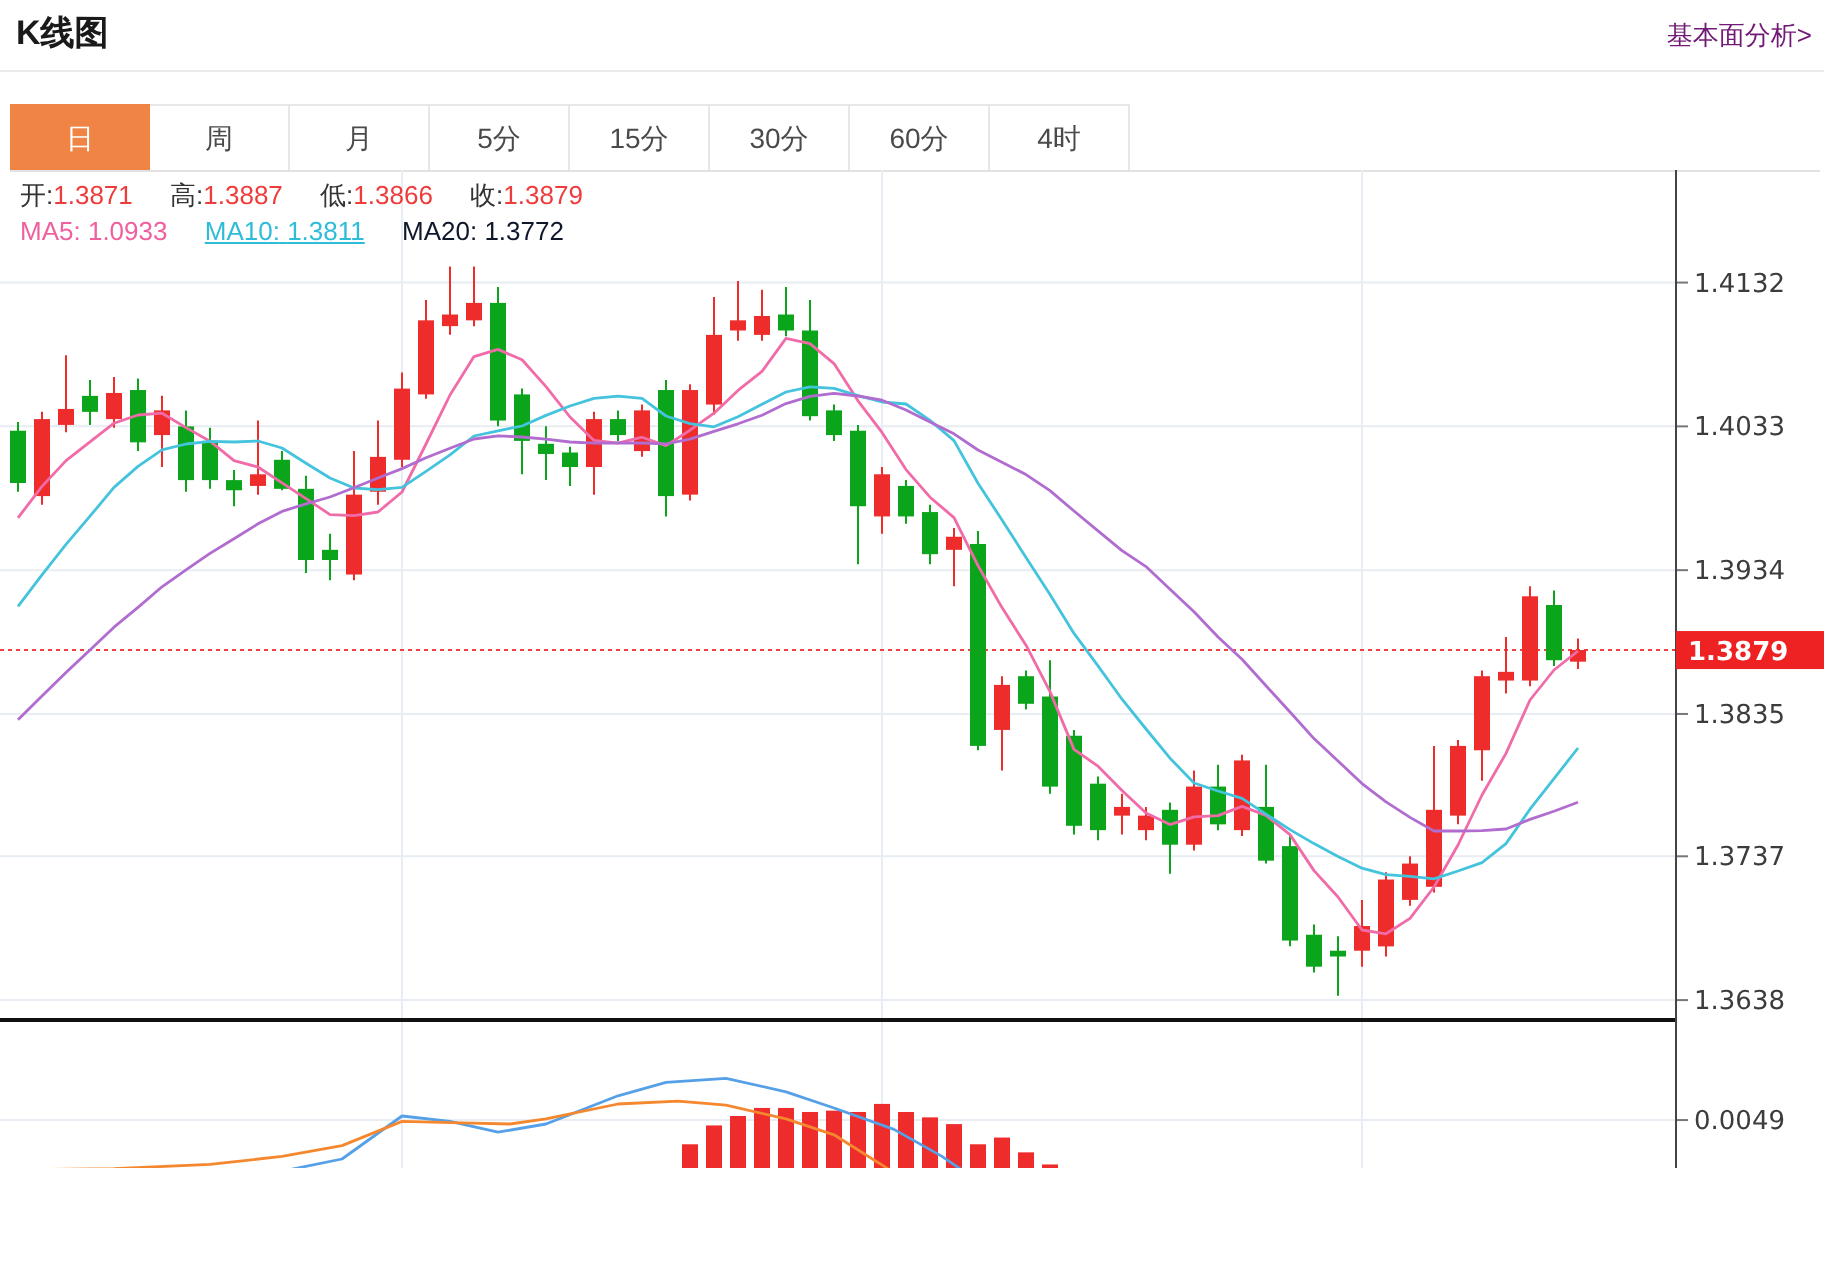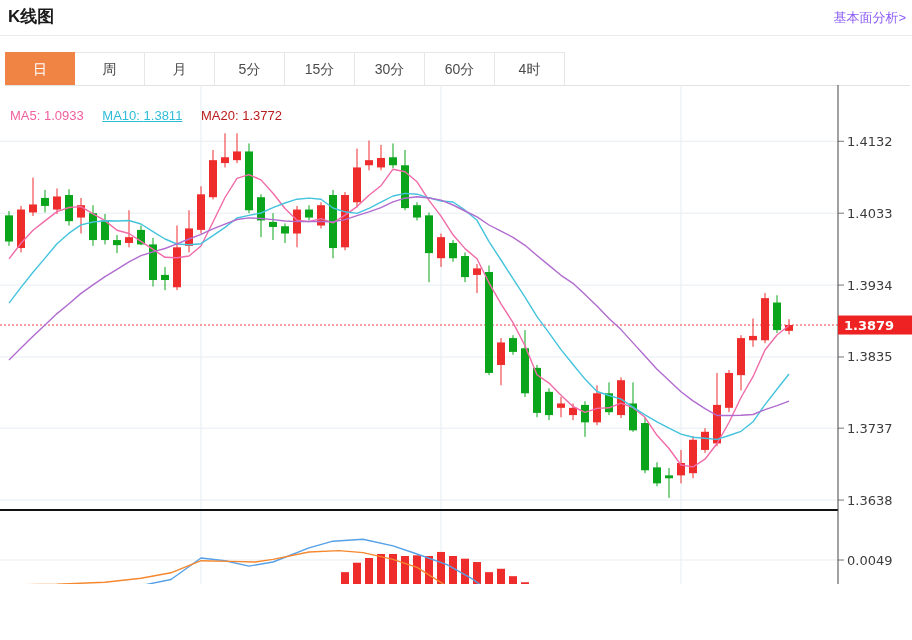--- a/index.html
+++ b/index.html
@@ -1,35 +1,35 @@
 <!DOCTYPE html>
 <html><head>
 <meta charset="utf-8">
 <style>
   * { margin:0; padding:0; box-sizing:border-box; }
   html,body { background:#fff; }
   body { font-family:"Liberation Sans","DejaVu Sans",sans-serif; }
   .page { position:relative; width:912px; height:584px; background:#fff; overflow:hidden; }
   .title { position:absolute; left:8px; top:5px; font-size:17px; font-weight:bold; color:#1a1a1a; }
-  .fund-link { position:absolute; right:6px; top:9px; font-size:13px; color:#8b5cf6; text-decoration:none; cursor:pointer; }
+  .fund-link { position:absolute; right:6px; top:9px; font-size:13px; color:#701a75; text-decoration:none; cursor:pointer; }
   .rule { position:absolute; left:0; top:35px; width:912px; height:1px; background:#ebebeb; }
   .tabs { position:absolute; left:5px; top:52px; width:905px; height:34px; display:flex; border-bottom:1px solid #e2e2e2; }
   .tab { width:70px; height:33px; line-height:33px; text-align:center; font-size:14px; color:#4a4a4a;
          background:#fff; border-top:1px solid #e7e7e7; border-right:1px solid #e7e7e7; cursor:pointer; }
   .tab:first-child { border-left:1px solid #e7e7e7; }
   .tab.active { background:#ef8444; color:#fff; border-color:#ef8444; }
   #chart { position:absolute; left:0; top:85px; }
   svg text { font-family:"DejaVu Sans","Liberation Sans",sans-serif; }
   .legend { position:absolute; font-size:13px; white-space:nowrap; z-index:5; }
   .legend .grp { margin-right:15px; }
   .lbl { color:#333; }
   .red    { color:#ee3c3c; }
   .pink   { color:#f0609f; }
   .cyan   { color:#2fbcd8;text-decoration:underline; }
-  .purple { color:#b91c1c; }
+  .purple { color:#0f172a; }
   .blue   { color:#4da2e8; }
   .orange { color:#f08632; }
   #ohlc-legend { left:10px; top:89px; }
   #ma-legend { left:10px; top:108px; }
   #macd-legend { left:10px; top:517px; }
 </style>
 </head>
 <body>
 
 <div class="page">
@@ -282,20 +282,26 @@
       <rect x="785" y="507" width="8" height="1" fill="#ee2c2c"></rect>
       <polyline points="9.0,501.9 57.0,501.9 105.0,501.3 141.0,500.6 171.0,494.5 201.0,473.0 225.0,475.7 249.0,481.1 273.0,477.0 309.0,462.9 333.0,456.2 363.0,454.2 393.0,460.9 417.0,469.0 447.0,479.7 471.0,493.2 492.6,508.0 525.0,516.1 573.0,522.8 609.0,531.6 645.0,547.0 669.0,543.0 705.0,531.6 729.0,518.8 759.0,511.4 789.0,508.0" fill="none" stroke="#55a0e6" stroke-width="1.4" stroke-linejoin="round"></polyline>
       <polyline points="9.0,499.9 57.0,499.3 105.0,497.2 141.0,493.2 171.0,487.8 201.0,475.7 231.0,476.4 255.0,477.0 273.0,474.4 309.0,467.0 339.0,465.6 363.0,467.6 393.0,474.4 417.0,482.4 447.0,501.3 465.0,508.0 501.0,516.1 537.0,524.1 579.0,530.2 609.0,534.2 639.0,535.6 675.0,532.2 705.0,526.2 735.0,517.4 765.0,508.7 789.0,507.3" fill="none" stroke="#f5872e" stroke-width="1.4" stroke-linejoin="round"></polyline>
       <line x1="0" x2="838" y1="425" y2="425" stroke="#111" stroke-width="2"></line>
       <line x1="0" x2="838" y1="553" y2="553" stroke="#111" stroke-width="2"></line>
       <line x1="838" x2="838" y1="0" y2="554" stroke="#444444" stroke-width="1"></line>
       <rect x="838" y="230.5247778537258" width="74" height="19" fill="#ee2222"></rect>
       <text x="844" y="245.0247778537258" font-size="13" font-weight="bold" fill="#fff">1.3879</text>
     </svg>
 
+  <div class="legend" id="ohlc-legend">
+    <span class="grp"><span class="lbl">开:</span><span class="red">1.3871</span></span>
+    <span class="grp"><span class="lbl">高:</span><span class="red">1.3887</span></span>
+    <span class="grp"><span class="lbl">低:</span><span class="red">1.3866</span></span>
+    <span class="grp"><span class="lbl">收:</span><span class="red">1.3879</span></span>
+  </div>
 
   <div class="legend" id="ma-legend">
     <span class="grp pink"><span>MA5:</span> <span>1.0933</span></span>
     <span class="grp cyan"><span>MA10:</span> <span>1.3811</span></span>
     <span class="grp purple"><span>MA20:</span> <span>1.3772</span></span>
   </div>
 
 </div>
 
 </body></html>

